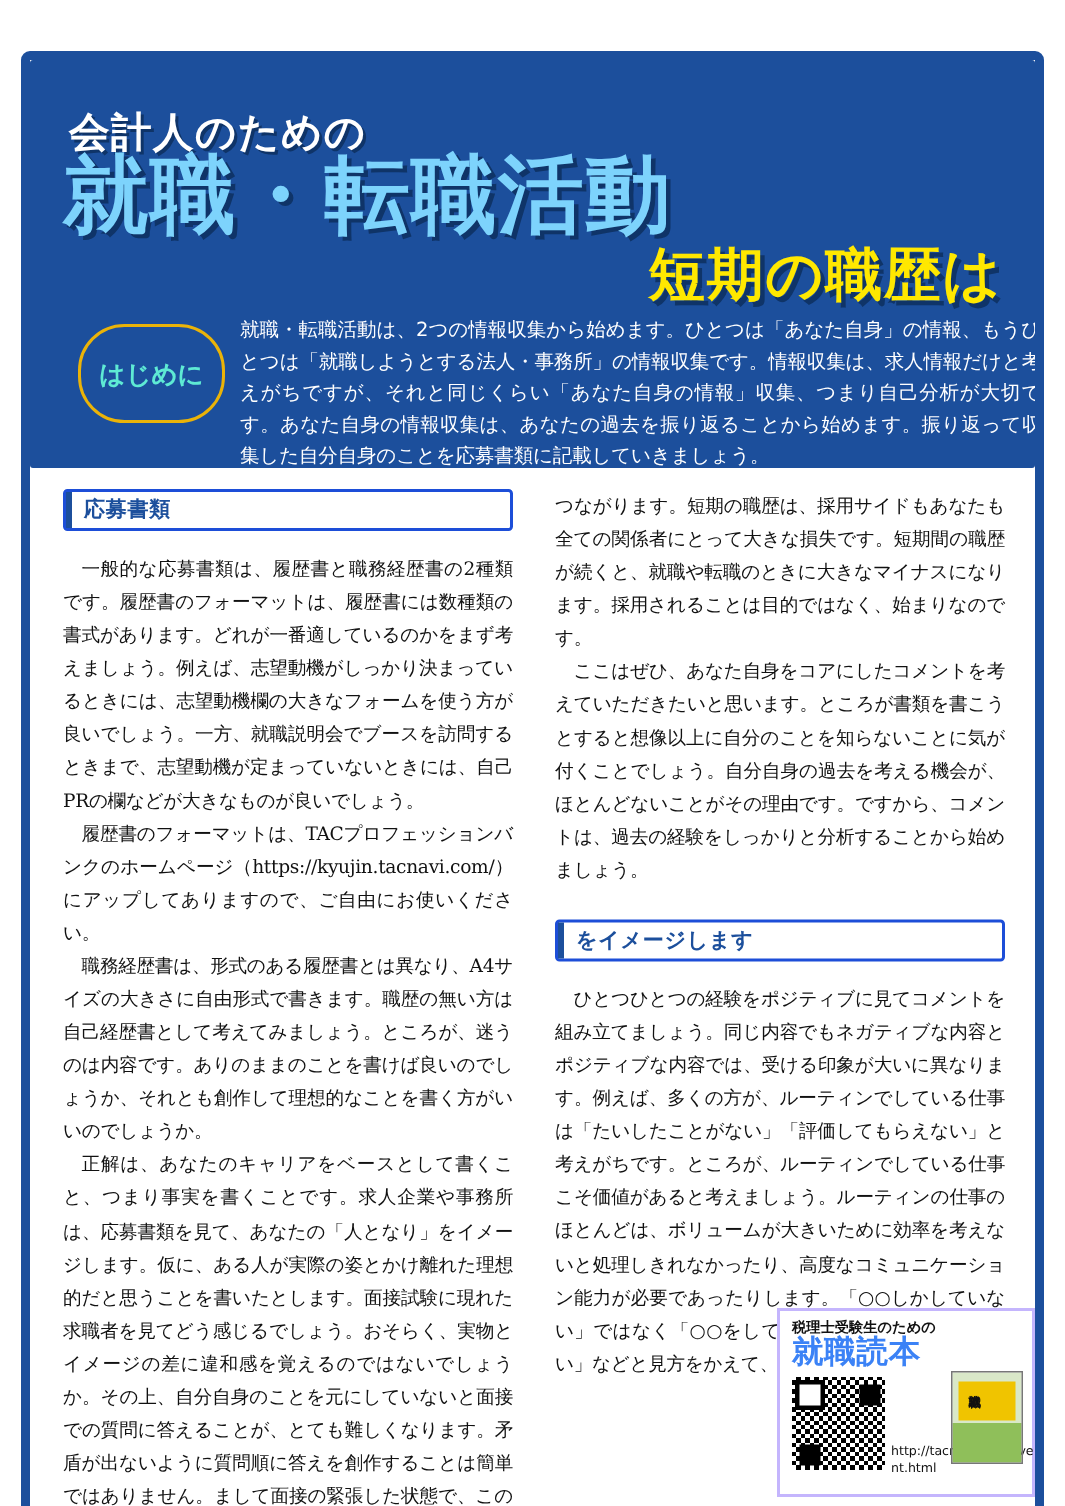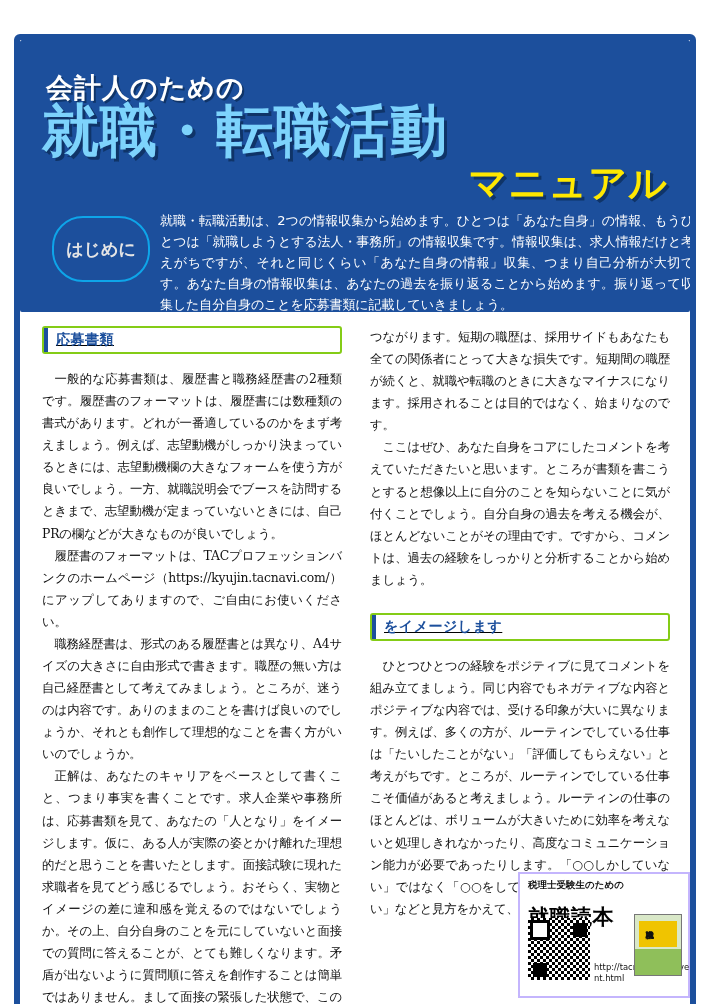--- a/index.html
+++ b/index.html
@@ -73,23 +73,23 @@
     font-size: 38px;
     letter-spacing: 1px;
     text-shadow: 3px 3px 0 #0f3468;
     white-space: nowrap;
   }
   .intro-badge {
     position: absolute;
     left: 32px; top: 176px;
     width: 94px;
     height: 62px;
-    border: 2px solid #0ea5e9;
+    border: 2px solid #eab308;
     border-radius: 31px;
-    color: #e5e5e5;
+    color: #5eead4;
     font-family: "DejaVu Sans", sans-serif;
     font-weight: bold;
     font-size: 17px;
     display: flex;
     align-items: center;
     justify-content: center;
   }
   .intro-text {
     position: absolute;
     left: 140px; top: 170px;
@@ -105,30 +105,29 @@
   .col {
     position: absolute;
     top: 302px;
     width: 300px;
     font-family: "Liberation Serif", serif;
   }
   .col-left { left: 42px; }
   .col-right { left: 370px; }
 
   .section-head {
-    border: 2px solid #84cc16;
+    border: 2px solid #1d4ed8;
     border-radius: 3px;
     height: 28px;
     display: flex;
     align-items: center;
     padding-left: 12px;
     margin-bottom: 14px;
     box-sizing: border-box;
     position: relative;
-    text-decoration: underline;
   }
   .section-head::before {
     content: "";
     position: absolute;
     left: 0; top: 0; bottom: 0;
     width: 4px;
     background: #1c4f9c;
   }
   .section-head span {
     color: #1c4f9c;
@@ -165,22 +164,22 @@
     position: absolute;
     left: 8px; top: 5px;
     color: #111;
     font-family: "DejaVu Sans", sans-serif;
     font-size: 9.5px;
     font-weight: bold;
     white-space: nowrap;
   }
   .ad-title-big {
     position: absolute;
-    left: 8px; top: 29px;
-    color: #000000;
+    left: 8px; top: 13px;
+    color: #3b82f6;
     font-family: "DejaVu Sans", sans-serif;
     font-size: 21px;
     font-weight: bold;
     letter-spacing: 0.5px;
     white-space: nowrap;
   }
   .qr {
     position: absolute;
     left: 8px; top: 44px;
     width: 62px; height: 62px;
@@ -244,21 +243,21 @@
 </style>
 </head>
 <body>
 
 <div class="page">
   <div class="frame"></div>
 
   <div class="header">
     <div class="header-title-small">会計人のための</div>
     <div class="header-title-main">就職・転職活動</div>
-    <div class="header-title-sub">マニュアル</div>
+    <div class="header-title-sub">短期の職歴は</div>
     <div class="intro-badge">はじめに</div>
     <div class="intro-text">就職・転職活動は、2つの情報収集から始めます。ひとつは「あなた自身」の情報、もうひとつは「就職しようとする法人・事務所」の情報収集です。情報収集は、求人情報だけと考えがちですが、それと同じくらい「あなた自身の情報」収集、つまり自己分析が大切です。あなた自身の情報収集は、あなたの過去を振り返ることから始めます。振り返って収集した自分自身のことを応募書類に記載していきましょう。</div>
   </div>
 
   <div class="col col-left">
     <div class="section-head">
       <span>応募書類</span>
     </div>
     <p class="body">一般的な応募書類は、履歴書と職務経歴書の2種類です。履歴書のフォーマットは、履歴書には数種類の書式があります。どれが一番適しているのかをまず考えましょう。例えば、志望動機がしっかり決まっているときには、志望動機欄の大きなフォームを使う方が良いでしょう。一方、就職説明会でブースを訪問するときまで、志望動機が定まっていないときには、自己PRの欄などが大きなものが良いでしょう。</p>
     <p class="body">履歴書のフォーマットは、TACプロフェッションバンクのホームページ（https://kyujin.tacnavi.com/）にアップしてありますので、ご自由にお使いください。</p>

